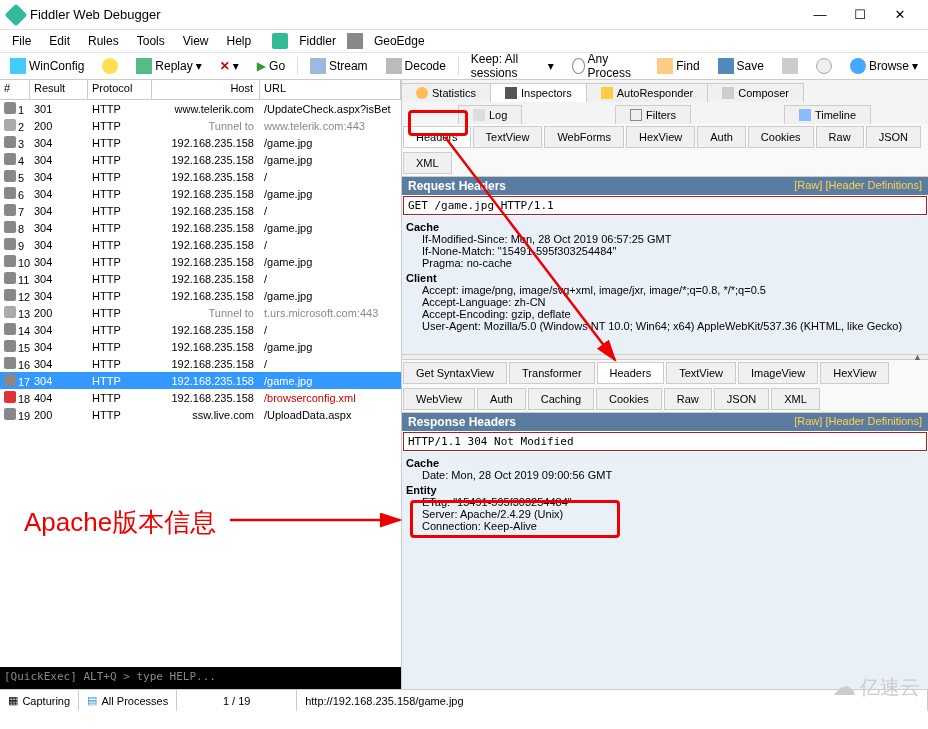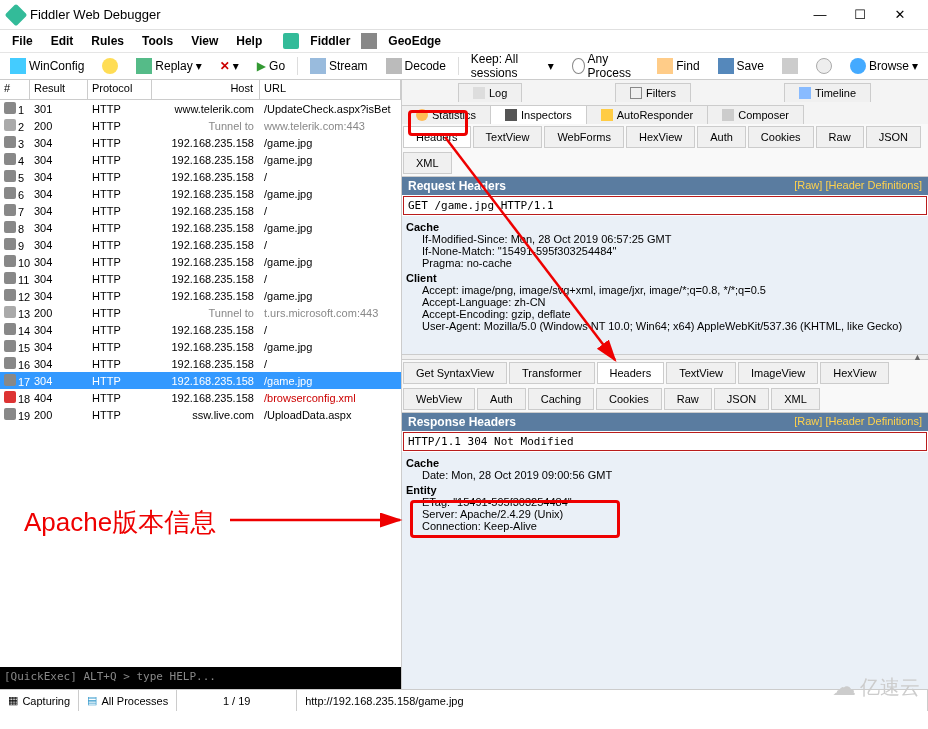--- a/index.html
+++ b/index.html
@@ -2,21 +2,21 @@
 <html><head>
 <meta charset="utf-8">
 <style>
 * { box-sizing: border-box; margin: 0; padding: 0; }
 body { font-family: "Segoe UI", Tahoma, sans-serif; font-size: 12px; color: #000; background: #fff; width: 928px; height: 729px; overflow: hidden; position: relative; }
 .titlebar { height: 30px; display: flex; align-items: center; padding: 0 8px; border-bottom: 1px solid #e0e0e0; }
 .titlebar .app-icon { width: 16px; height: 16px; background: #3b9; border-radius: 2px; margin-right: 6px; transform: rotate(45deg); }
 .titlebar .title { flex: 1; font-size: 13px; color: #000; }
 .titlebar .win-btn { width: 40px; height: 28px; display: flex; align-items: center; justify-content: center; font-size: 13px; cursor: pointer; }
 .menubar { height: 22px; display: flex; align-items: center; gap: 2px; padding: 0 4px; }
-.menubar .menu-item { padding: 2px 8px; cursor: pointer; font-weight: bold; }
+.menubar .menu-item { padding: 2px 8px; cursor: pointer; }
 .menubar .menu-ico { width: 16px; height: 16px; margin: 0 1px; }
 .toolbar { height: 28px; display: flex; align-items: center; gap: 6px; padding: 0 4px; border-top: 1px solid #e5e5e5; border-bottom: 1px solid #ccc; }
 .toolbar .tbtn { display: flex; align-items: center; gap: 3px; padding: 2px 6px; cursor: pointer; }
 .toolbar .tico { width: 16px; height: 16px; display: inline-block; background: #ccc; }
 .toolbar .sep { width: 1px; height: 18px; background: #ddd; }
 .main { display: flex; height: 609px; }
 .left { width: 402px; display: flex; flex-direction: column; border-right: 1px solid #ccc; }
 .grid-head { display: flex; background: #fff; border-bottom: 1px solid #ccc; height: 20px; font-size: 11px; }
 .grid-head div { border-right: 1px solid #ccc; padding: 2px 4px; }
 .col-id { width: 30px; }
@@ -268,51 +268,51 @@
           <div class="col-proto">HTTP</div>
           <div class="col-host" style="">ssw.live.com</div>
           <div class="col-url" style="">/UploadData.aspx</div>
         </div>
       </div>
     <div class="grid-black">[QuickExec] ALT+Q &gt; type HELP...</div>
   </div>
 
   <div class="right">
 
-    <div class="tabs-row" style="justify-content:space-around;padding:0 10px;">
-      <div class="tab">
-          <span class="tab-ico" style="background:#ddd;"></span>
-          <span>Log</span>
-        </div>
-      <div class="tab">
-          <span class="tab-ico" style="border:1px solid #888;"></span>
-          <span>Filters</span>
-        </div>
-      <div class="tab">
-          <span class="tab-ico" style="background:#8bf;"></span>
-          <span>Timeline</span>
-        </div>
-    </div>
-
     <div class="tabs-row">
       <div class="tab">
           <span class="tab-ico" style="background:#fb5;border-radius:50%;"></span>
           <span>Statistics</span>
         </div>
       <div class="tab active">
           <span class="tab-ico" style="background:#555;"></span>
           <span>Inspectors</span>
         </div>
       <div class="tab">
           <span class="tab-ico" style="background:#fc4;"></span>
           <span>AutoResponder</span>
         </div>
       <div class="tab">
           <span class="tab-ico" style="background:#ccc;"></span>
           <span>Composer</span>
+        </div>
+    </div>
+
+    <div class="tabs-row" style="justify-content:space-around;padding:0 10px;">
+      <div class="tab">
+          <span class="tab-ico" style="background:#ddd;"></span>
+          <span>Log</span>
+        </div>
+      <div class="tab">
+          <span class="tab-ico" style="border:1px solid #888;"></span>
+          <span>Filters</span>
+        </div>
+      <div class="tab">
+          <span class="tab-ico" style="background:#8bf;"></span>
+          <span>Timeline</span>
         </div>
     </div>
 
     <div class="sub-tabs">
       <div class="sub-tab active">Headers</div>
       <div class="sub-tab">TextView</div>
       <div class="sub-tab">WebForms</div>
       <div class="sub-tab">HexView</div>
       <div class="sub-tab">Auth</div>
       <div class="sub-tab">Cookies</div>

